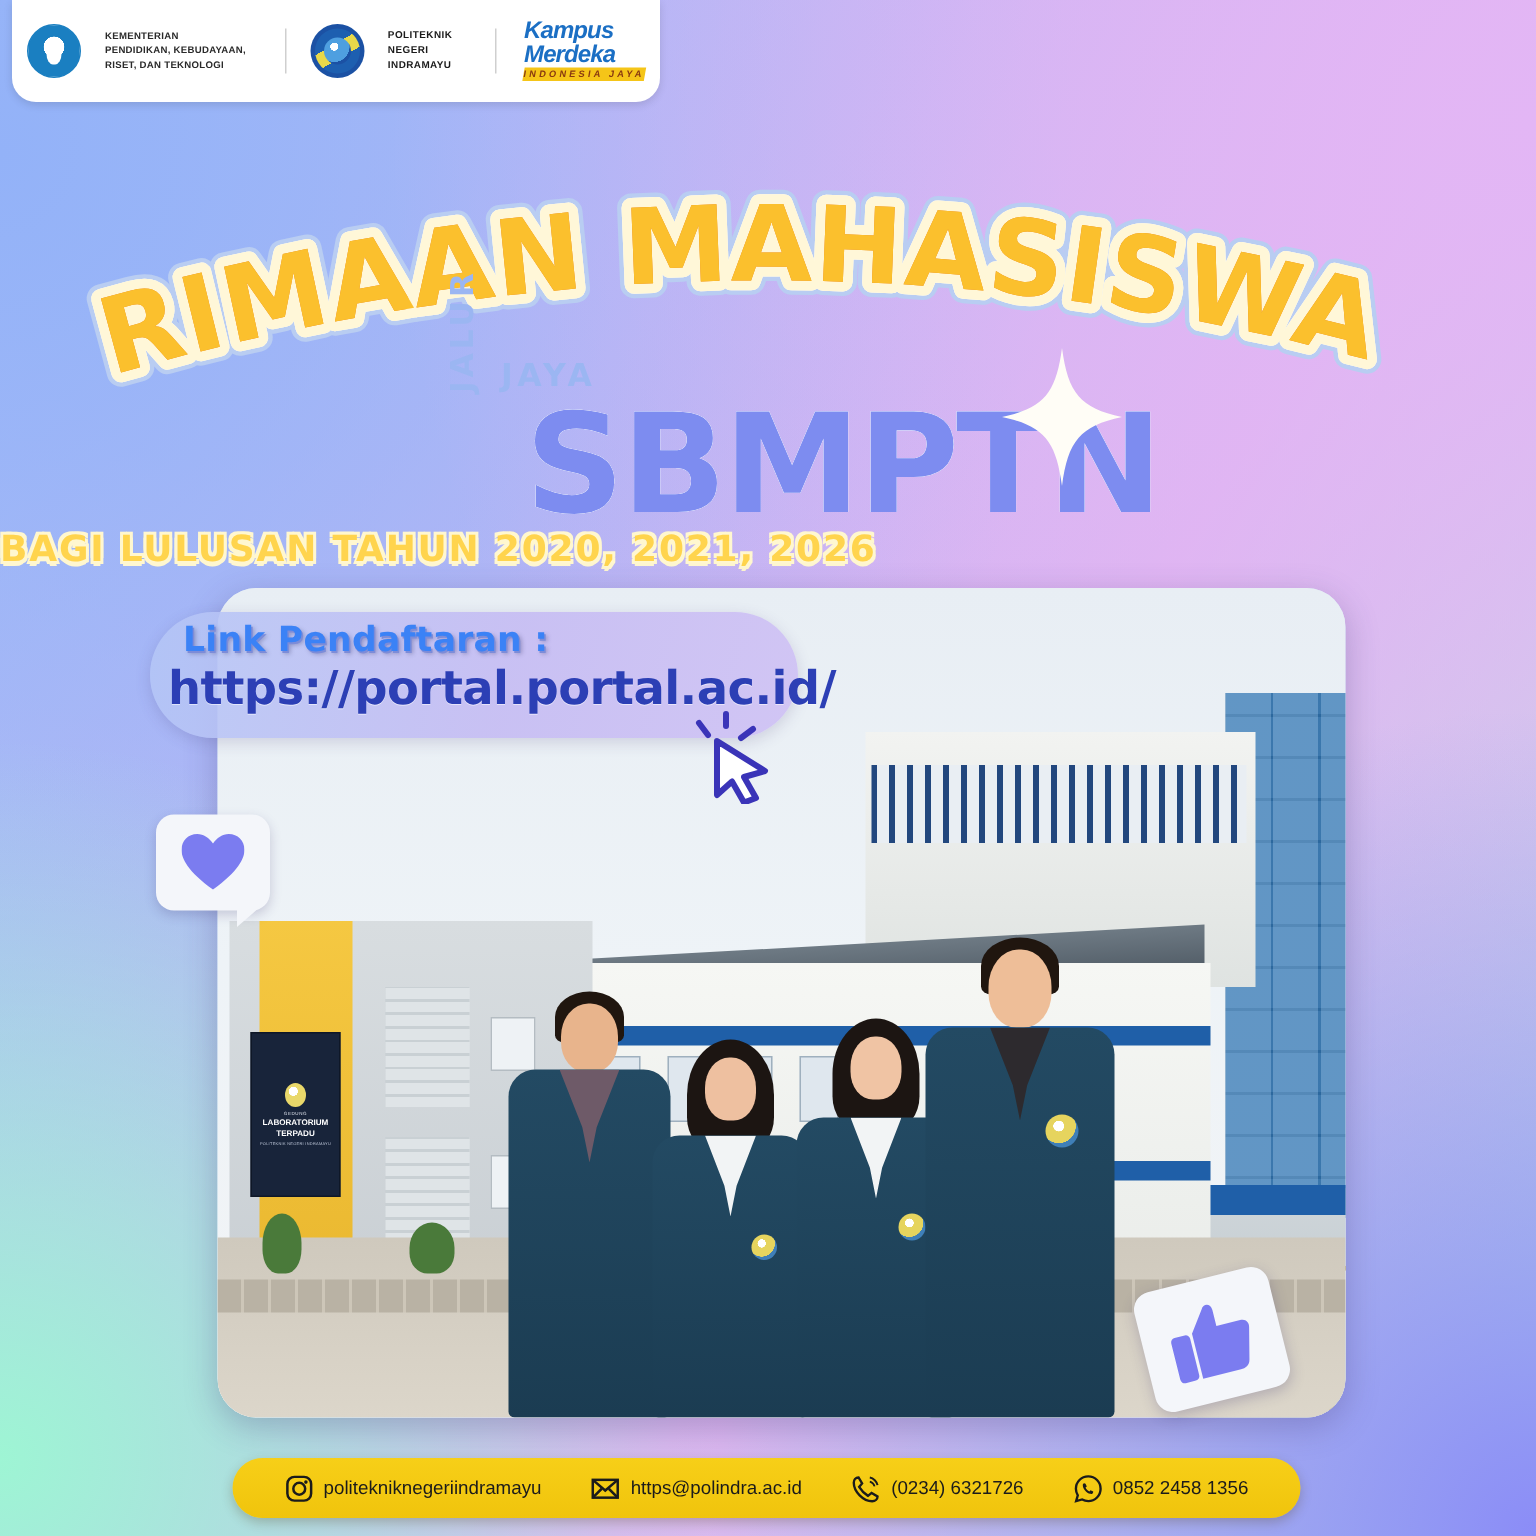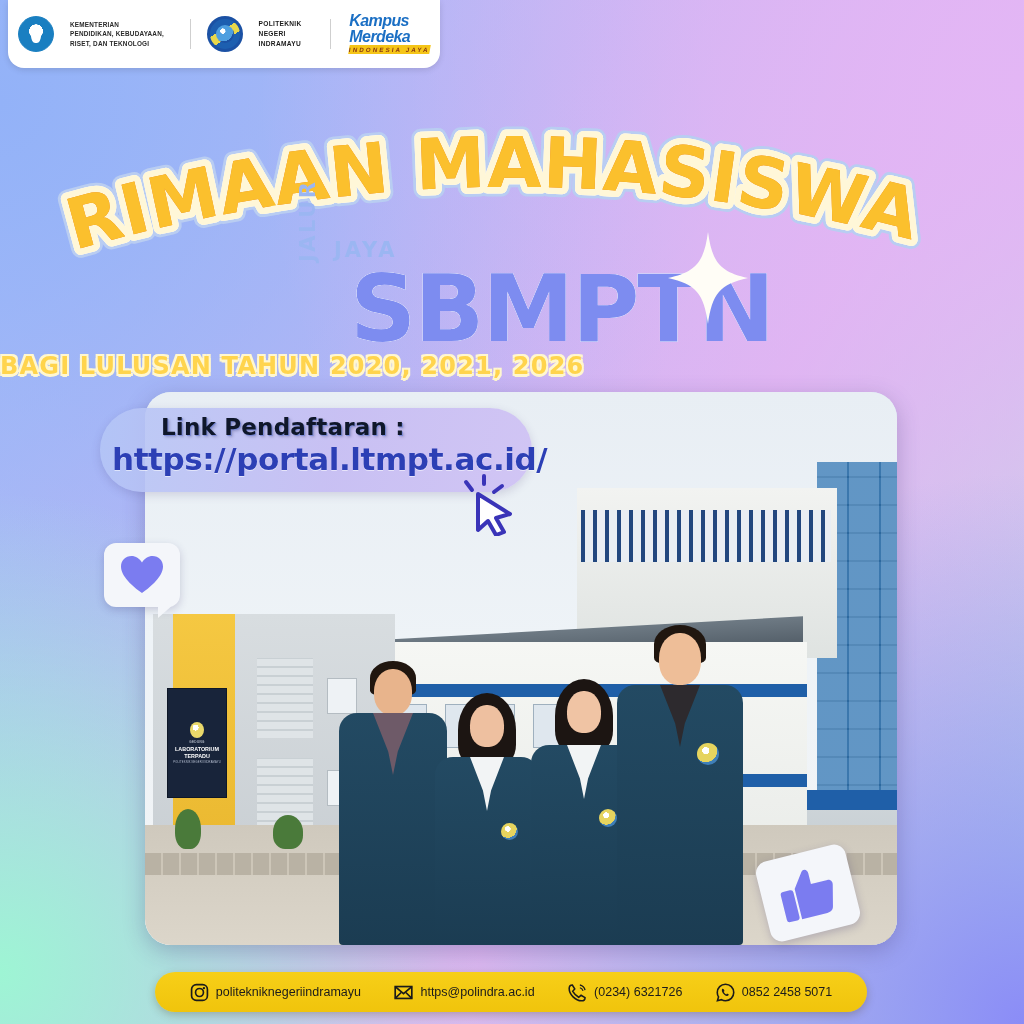--- a/index.html
+++ b/index.html
@@ -228,24 +228,23 @@
   
   #link-panel{
     position:absolute; left:100px; top:408px; width:432px; height:84px;
     border-radius:42px;
     background:linear-gradient(100deg, rgba(180,198,246,.88) 0%, rgba(196,186,243,.88) 55%, rgba(205,190,244,.86) 100%);
     box-shadow:0 3px 10px rgba(70,60,120,.18);
   }
   #link-label{
     position:absolute; left:122px; top:414px;
     font-family:"DejaVu Sans", sans-serif;
-    font-size:23px; font-weight:700; color:#0f172a;
+    font-size:23px; font-weight:700; color:#3b82f6;
     text-shadow:1px 1px 0 #7d8cd8, 2px 2px 3px rgba(60,60,110,.35);
     letter-spacing:.2px;
-    margin-left:39px;
   }
   #link-url{
     position:absolute; left:112px; top:441px;
     font-family:"DejaVu Sans", sans-serif;
     font-size:31px; font-weight:800; color:#2c3fb5;
     letter-spacing:-.4px;
     text-shadow:0 1px 0 rgba(255,255,255,.55);
   }
   #cursor-icon{position:absolute;left:460px;top:474px;width:64px;height:62px;}
 
@@ -418,21 +417,21 @@
     <div class="st-hair" style="top:0px;width:52px;height:38px;"></div>
     <div class="st-head" style="top:8px;width:42px;height:52px;background:#eebe98;"></div>
     <div class="st-body" style="top:60px;width:126px;height:260px;"></div>
     <div class="st-shirt" style="top:60px;width:40px;height:62px;background:#2d2a2e;"></div>
     <div class="st-badge" style="left:84px;top:118px;width:22px;height:22px;"></div>
   </div>
 </div>
 
 <div id="link-panel"></div>
 <div id="link-label">Link Pendaftaran :</div>
-<div id="link-url">https://portal.ltmpt.ac.id/</div>
+<div id="link-url">https://portal.portal.ac.id/</div>
 <svg id="cursor-icon" viewBox="0 0 64 62">
   <g stroke="#3a34b8" stroke-width="4" fill="none" stroke-linecap="round">
     <path d="M12 16 L6 8"></path>
       <path d="M24 10 L24 2"></path>
       <path d="M34 18 L42 12"></path>
   </g>
   <path d="M18 20 L50 40 L36 44 L44 58 L36 61 L28 47 L18 56 Z" fill="#ffffff" stroke="#3a34b8" stroke-width="4" stroke-linejoin="round"></path>
 </svg>
 
 <div id="heart-bubble">
@@ -475,16 +474,16 @@
       <path d="M15 6 C17 6.5 18.5 8 19 10" fill="none" stroke="#1b1b1b" stroke-width="1.5"></path>
     </svg>
     <span class="ci-text">(0234) 6321726</span>
   </div>
 
   <div class="contact-item">
     <svg class="ci-icon" viewBox="0 0 24 24">
       <path d="M12 1.6 C6.2 1.6 1.6 6.2 1.6 12 C1.6 14 2.2 15.9 3.2 17.5 L1.8 22.4 L6.9 21 C8.4 21.9 10.1 22.4 12 22.4 C17.8 22.4 22.4 17.8 22.4 12 C22.4 6.2 17.8 1.6 12 1.6 Z" fill="none" stroke="#1b1b1b" stroke-width="2"></path>
       <path d="M8.6 7.4 C8 7.4 7.4 8 7.4 9 C7.4 12 10.5 15.6 13.6 16.3 C14.8 16.6 15.8 16.1 16 15.3 L16.2 14.4 L13.9 13.3 L13 14.4 C11.5 13.7 10.2 12.4 9.7 11 L10.8 10.1 L9.7 7.8 Z" fill="#1b1b1b"></path>
     </svg>
-    <span class="ci-text">0852 2458 5071</span>
+    <span class="ci-text">0852 2458 1356</span>
   </div>
 
 </div>
 
 </body></html>

